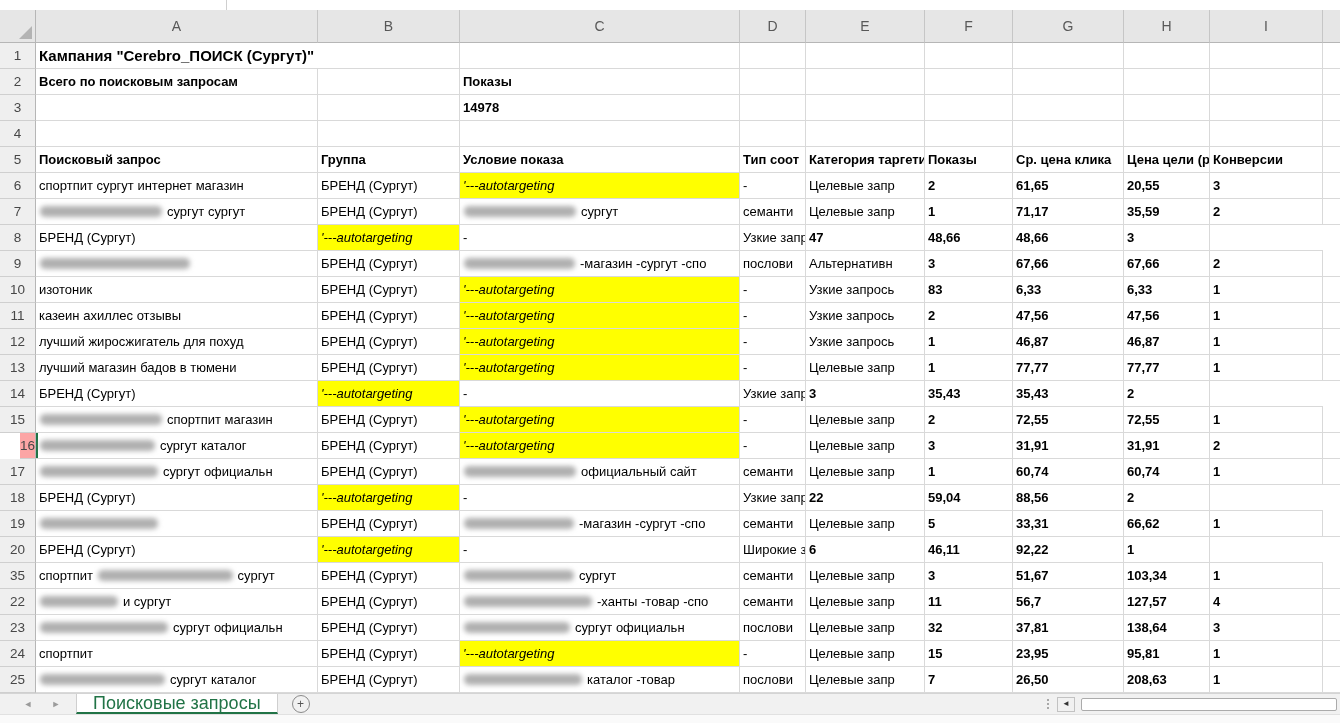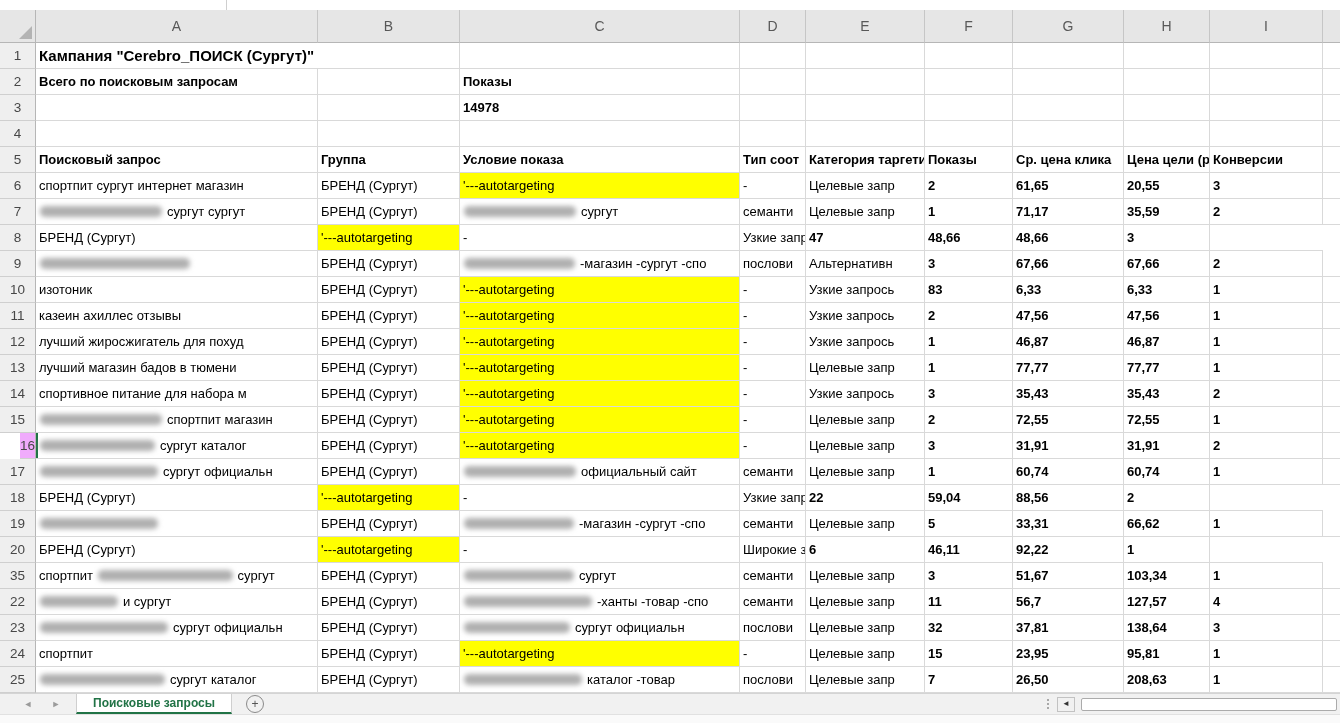--- a/index.html
+++ b/index.html
@@ -17,39 +17,39 @@
 
   .corner{background:#e6e6e6;border-right:1px solid #b6b6b6;border-bottom:1px solid #b6b6b6;position:relative;}
   .corner .tri{position:absolute;right:3px;bottom:3px;width:0;height:0;
     border-left:13px solid transparent;border-bottom:13px solid #b3b3b3;}
   .chead{background:#e6e6e6;border-right:1px solid #c6c6c6;border-bottom:1px solid #b6b6b6;
     text-align:center;color:#585858;font-size:14px;overflow:hidden;}
   .chead.filler{border-right:none;}
 
   .rowhead{background:#efefef;border-right:1px solid #b6b6b6;border-bottom:1px solid #cfcfcf;
     text-align:center;color:#474747;font-size:13.5px;overflow:hidden;}
-  .rowhead.sel{background:#f0abfc;margin-left:20px;}
+  .rowhead.sel{background:#fca5a5;margin-left:20px;}
 
   .cell{border-right:1px solid #d9d9d9;border-bottom:1px solid #d9d9d9;background:#fff;
     padding:0 3px;font-size:13px;white-space:nowrap;overflow:hidden;}
   .cell.filler{border-right:none;padding:0;}
-  .cell.hl{background:#ffff00;}
+  .cell.hl{background:#ffff00;font-style:italic;}
   .cell.b{font-weight:bold;}
   .cell.title{font-weight:bold;font-size:15px;}
   .cell.selleft{box-shadow:inset 2px 0 0 #217346;}
 
   .redact{display:inline-block;height:11px;border-radius:5px;background:#b0b0b0;
     filter:blur(2.5px);vertical-align:middle;margin:-2px 5px 0 1px;}
 
   .tabbar{position:absolute;left:0;right:0;top:693px;height:21px;background:#f1f1f1;
     border-top:1px solid #d4d4d4;display:flex;align-items:stretch;box-sizing:border-box;}
   .navarrow{width:28px;text-align:center;color:#9b9b9b;font-size:9px;line-height:20px;cursor:default;}
   .sheettab{margin-left:6px;background:#fff;border-left:1px solid #cfcfcf;border-right:1px solid #cfcfcf;
     border-bottom:2px solid #217346;box-sizing:border-box;padding:0 16px;display:flex;align-items:center;}
-  .sheettab span{color:#217346;font-weight:bold;font-size:12px;}
+  .sheettab span{color:#217346;font-weight:normal;font-size:18px;}
   .addbtn{margin-left:14px;align-self:center;width:16px;height:16px;border:1px solid #8a8a8a;border-radius:50%;
     display:flex;align-items:center;justify-content:center;color:#555;font-size:12px;line-height:1;background:#f1f1f1;}
   .hscroll{margin-left:auto;display:flex;align-items:center;gap:6px;padding-right:3px;}
   .grip{display:flex;flex-direction:column;gap:2px;margin-right:2px;}
   .grip i{width:2px;height:2px;border-radius:50%;background:#8f8f8f;}
   .scrollarrow{width:18px;height:15px;background:#f1f1f1;border:1px solid #c2c2c2;box-sizing:border-box;
     display:flex;align-items:center;justify-content:center;color:#333;font-size:8px;line-height:1;}
   .scrolltrack{width:256px;height:13px;background:#fff;border:1px solid #ababab;border-radius:2px;box-sizing:border-box;}
   .statusstrip{position:absolute;left:0;right:0;top:714px;height:9px;background:#fafafa;border-top:1px solid #e1e1e1;}
 </style>
@@ -238,21 +238,20 @@
       <div class="cell">-</div>
       <div class="cell">Целевые запр</div>
       <div class="cell b">1</div>
       <div class="cell b">77,77</div>
       <div class="cell b">77,77</div>
       <div class="cell b">1</div>
       <div class="cell filler"></div>
     </div>
     <div class="row">
       <div class="rowhead">14</div>
-      <div class="cell">спортивное питание для набора м</div>
       <div class="cell">БРЕНД (Сургут)</div>
       <div class="cell hl">'---autotargeting</div>
       <div class="cell">-</div>
       <div class="cell">Узкие запрось</div>
       <div class="cell b">3</div>
       <div class="cell b">35,43</div>
       <div class="cell b">35,43</div>
       <div class="cell b">2</div>
       <div class="cell filler"></div>
     </div>

